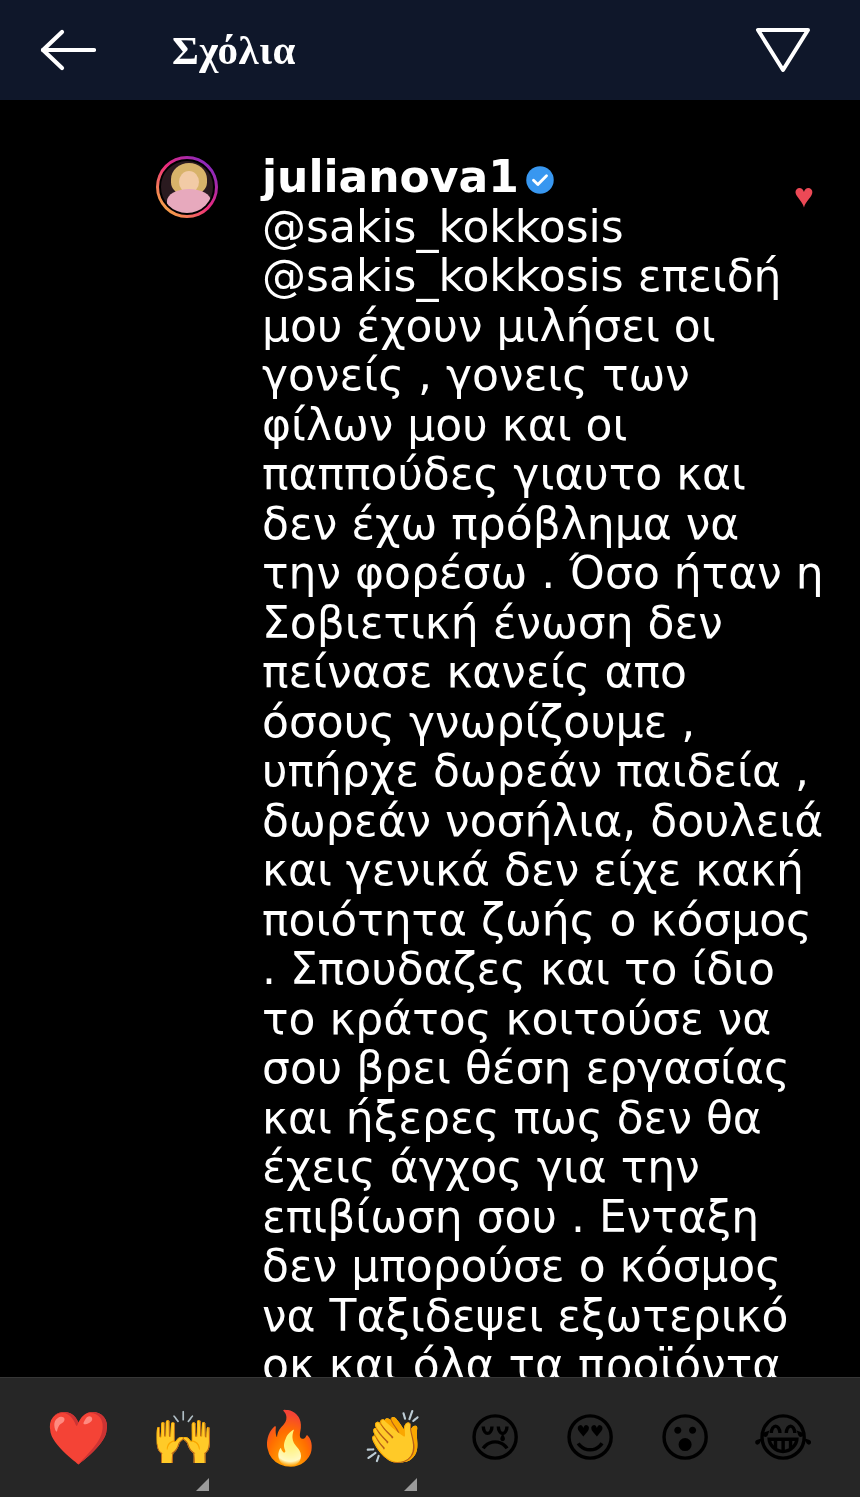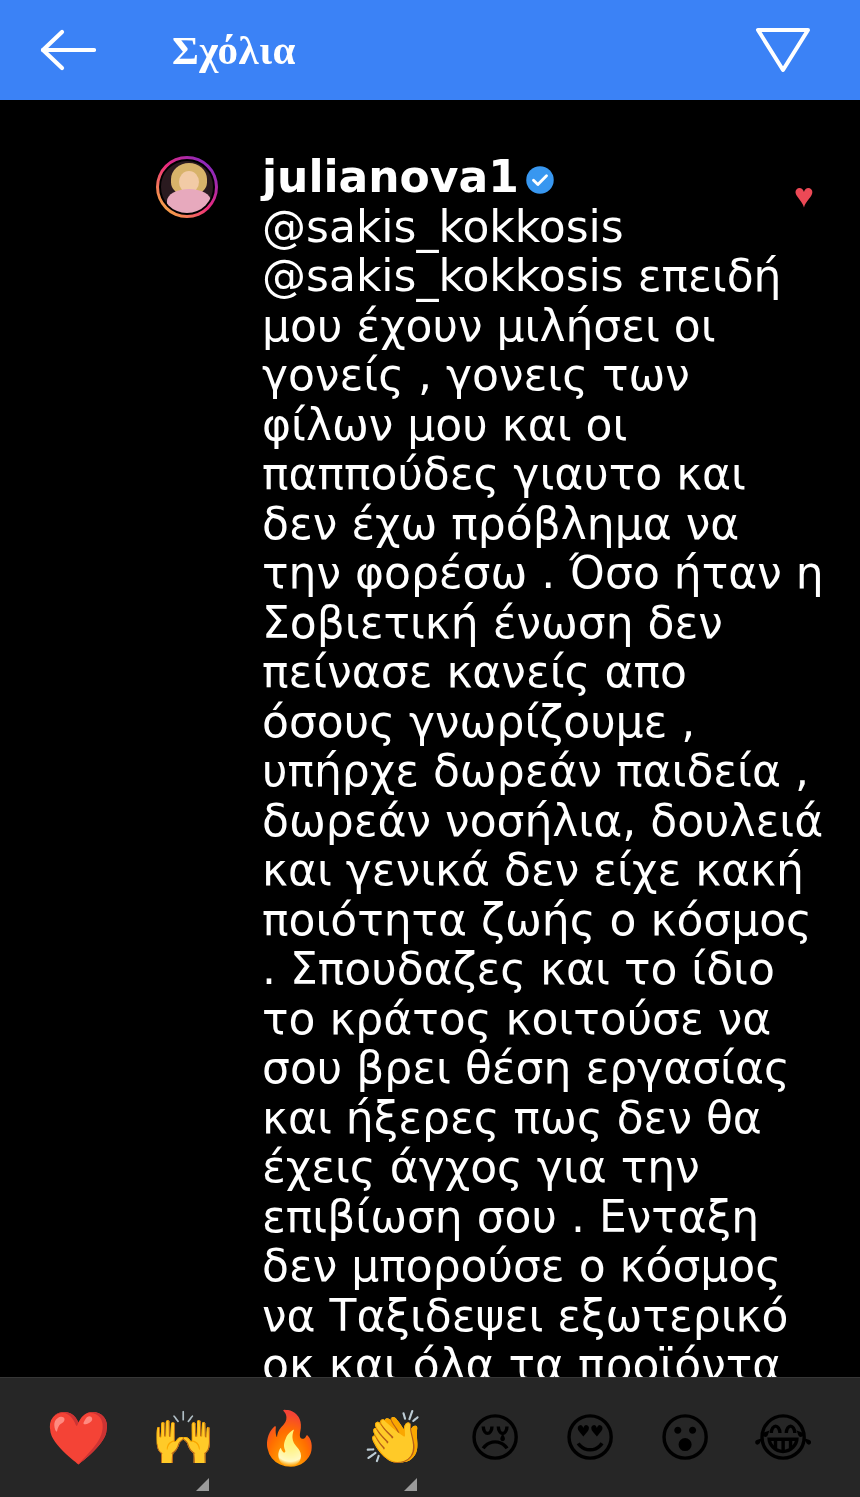--- a/index.html
+++ b/index.html
@@ -19,21 +19,21 @@
     flex-direction: column;
   }
 
   
   .header {
     position: relative;
     height: 100px;
     flex: 0 0 100px;
     display: flex;
     align-items: center;
-    background: #3b82f6;
+    background: #0f172a;
   }
   .back-btn {
     position: absolute;
     left: 36px;
     top: 50%;
     transform: translateY(-50%);
     width: 64px;
     height: 64px;
     display: flex;
     align-items: center;

